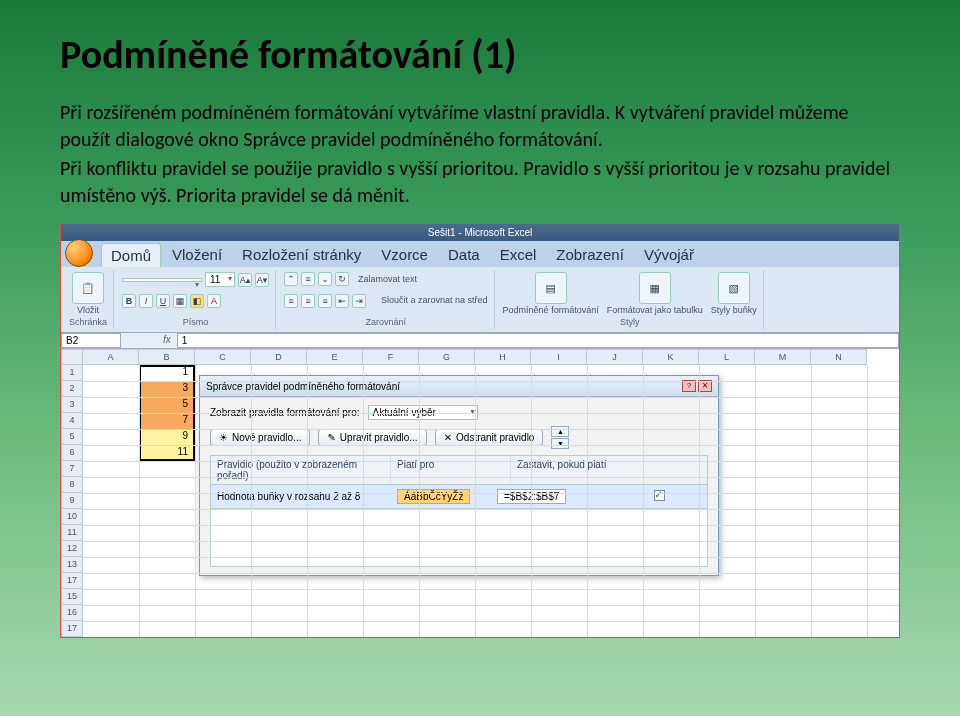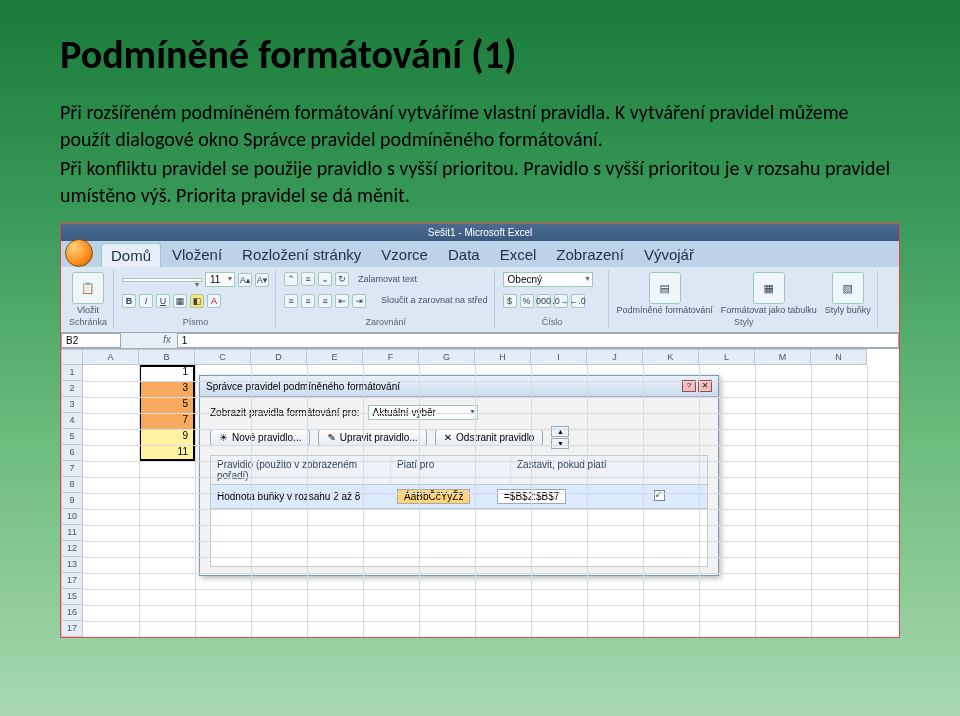--- a/index.html
+++ b/index.html
@@ -140,33 +140,20 @@
         <span class="btn-ico">≡</span>
         <span class="btn-ico">≡</span>
         <span class="btn-ico">≡</span>
         <span class="btn-ico">⇤</span>
         <span class="btn-ico">⇥</span>
         <span class="smlabel" style="margin-left:12px">Sloučit a zarovnat na střed</span>
       </div>
       <div class="rgroup-caption">Zarovnání</div>
     </div>
 
-    <div class="rgroup" style="min-width:110px;">
-      <div class="rg-row">
-          <div class="combo" style="width:90px">Obecný</div>
-        </div>
-      <div class="rg-row">
-        <span class="btn-ico">$</span>
-        <span class="btn-ico">%</span>
-        <span class="btn-ico">000</span>
-        <span class="btn-ico">.0→</span>
-        <span class="btn-ico">←.0</span>
-      </div>
-      <div class="rgroup-caption">Číslo</div>
-    </div>
 
     <div class="rgroup" style="min-width:180px;">
       <div class="rg-row" style="gap:8px;">
         <div class="vcol">
           <div class="big-ico">▤</div>
           <div class="smlabel">Podmíněné formátování</div>
         </div>
         <div class="vcol">
           <div class="big-ico">▦</div>
           <div class="smlabel">Formátovat jako tabulku</div>

